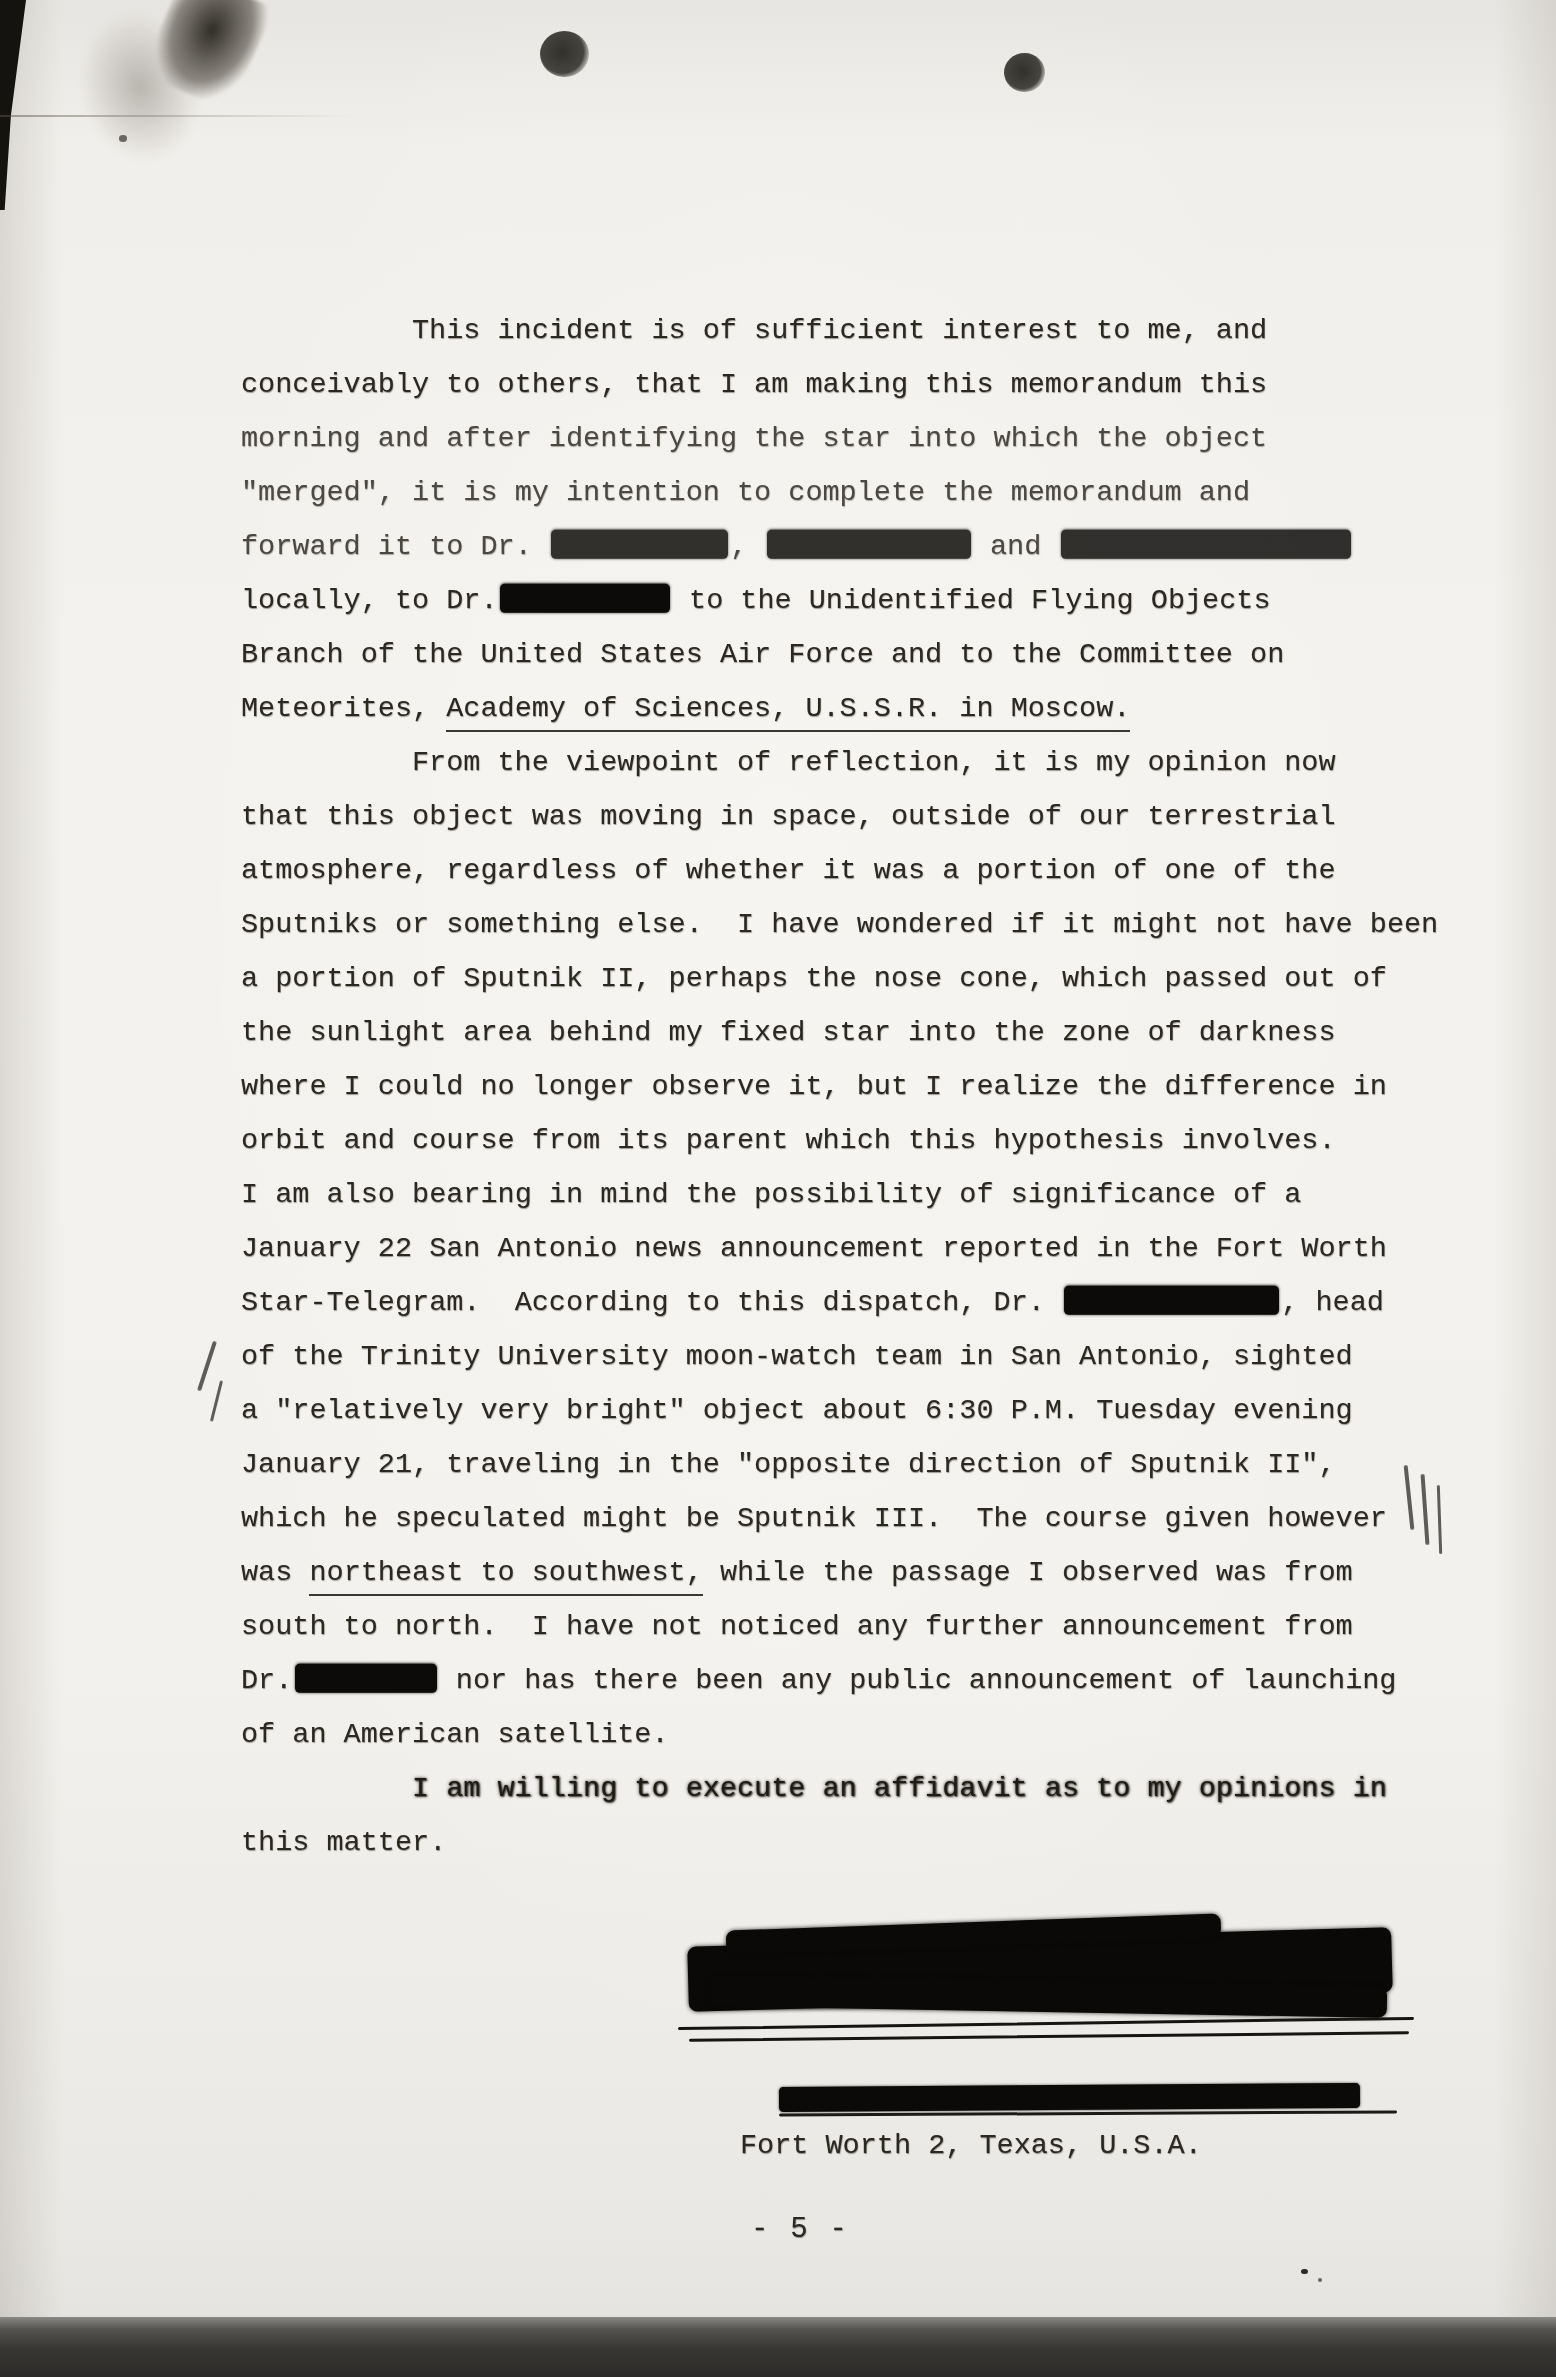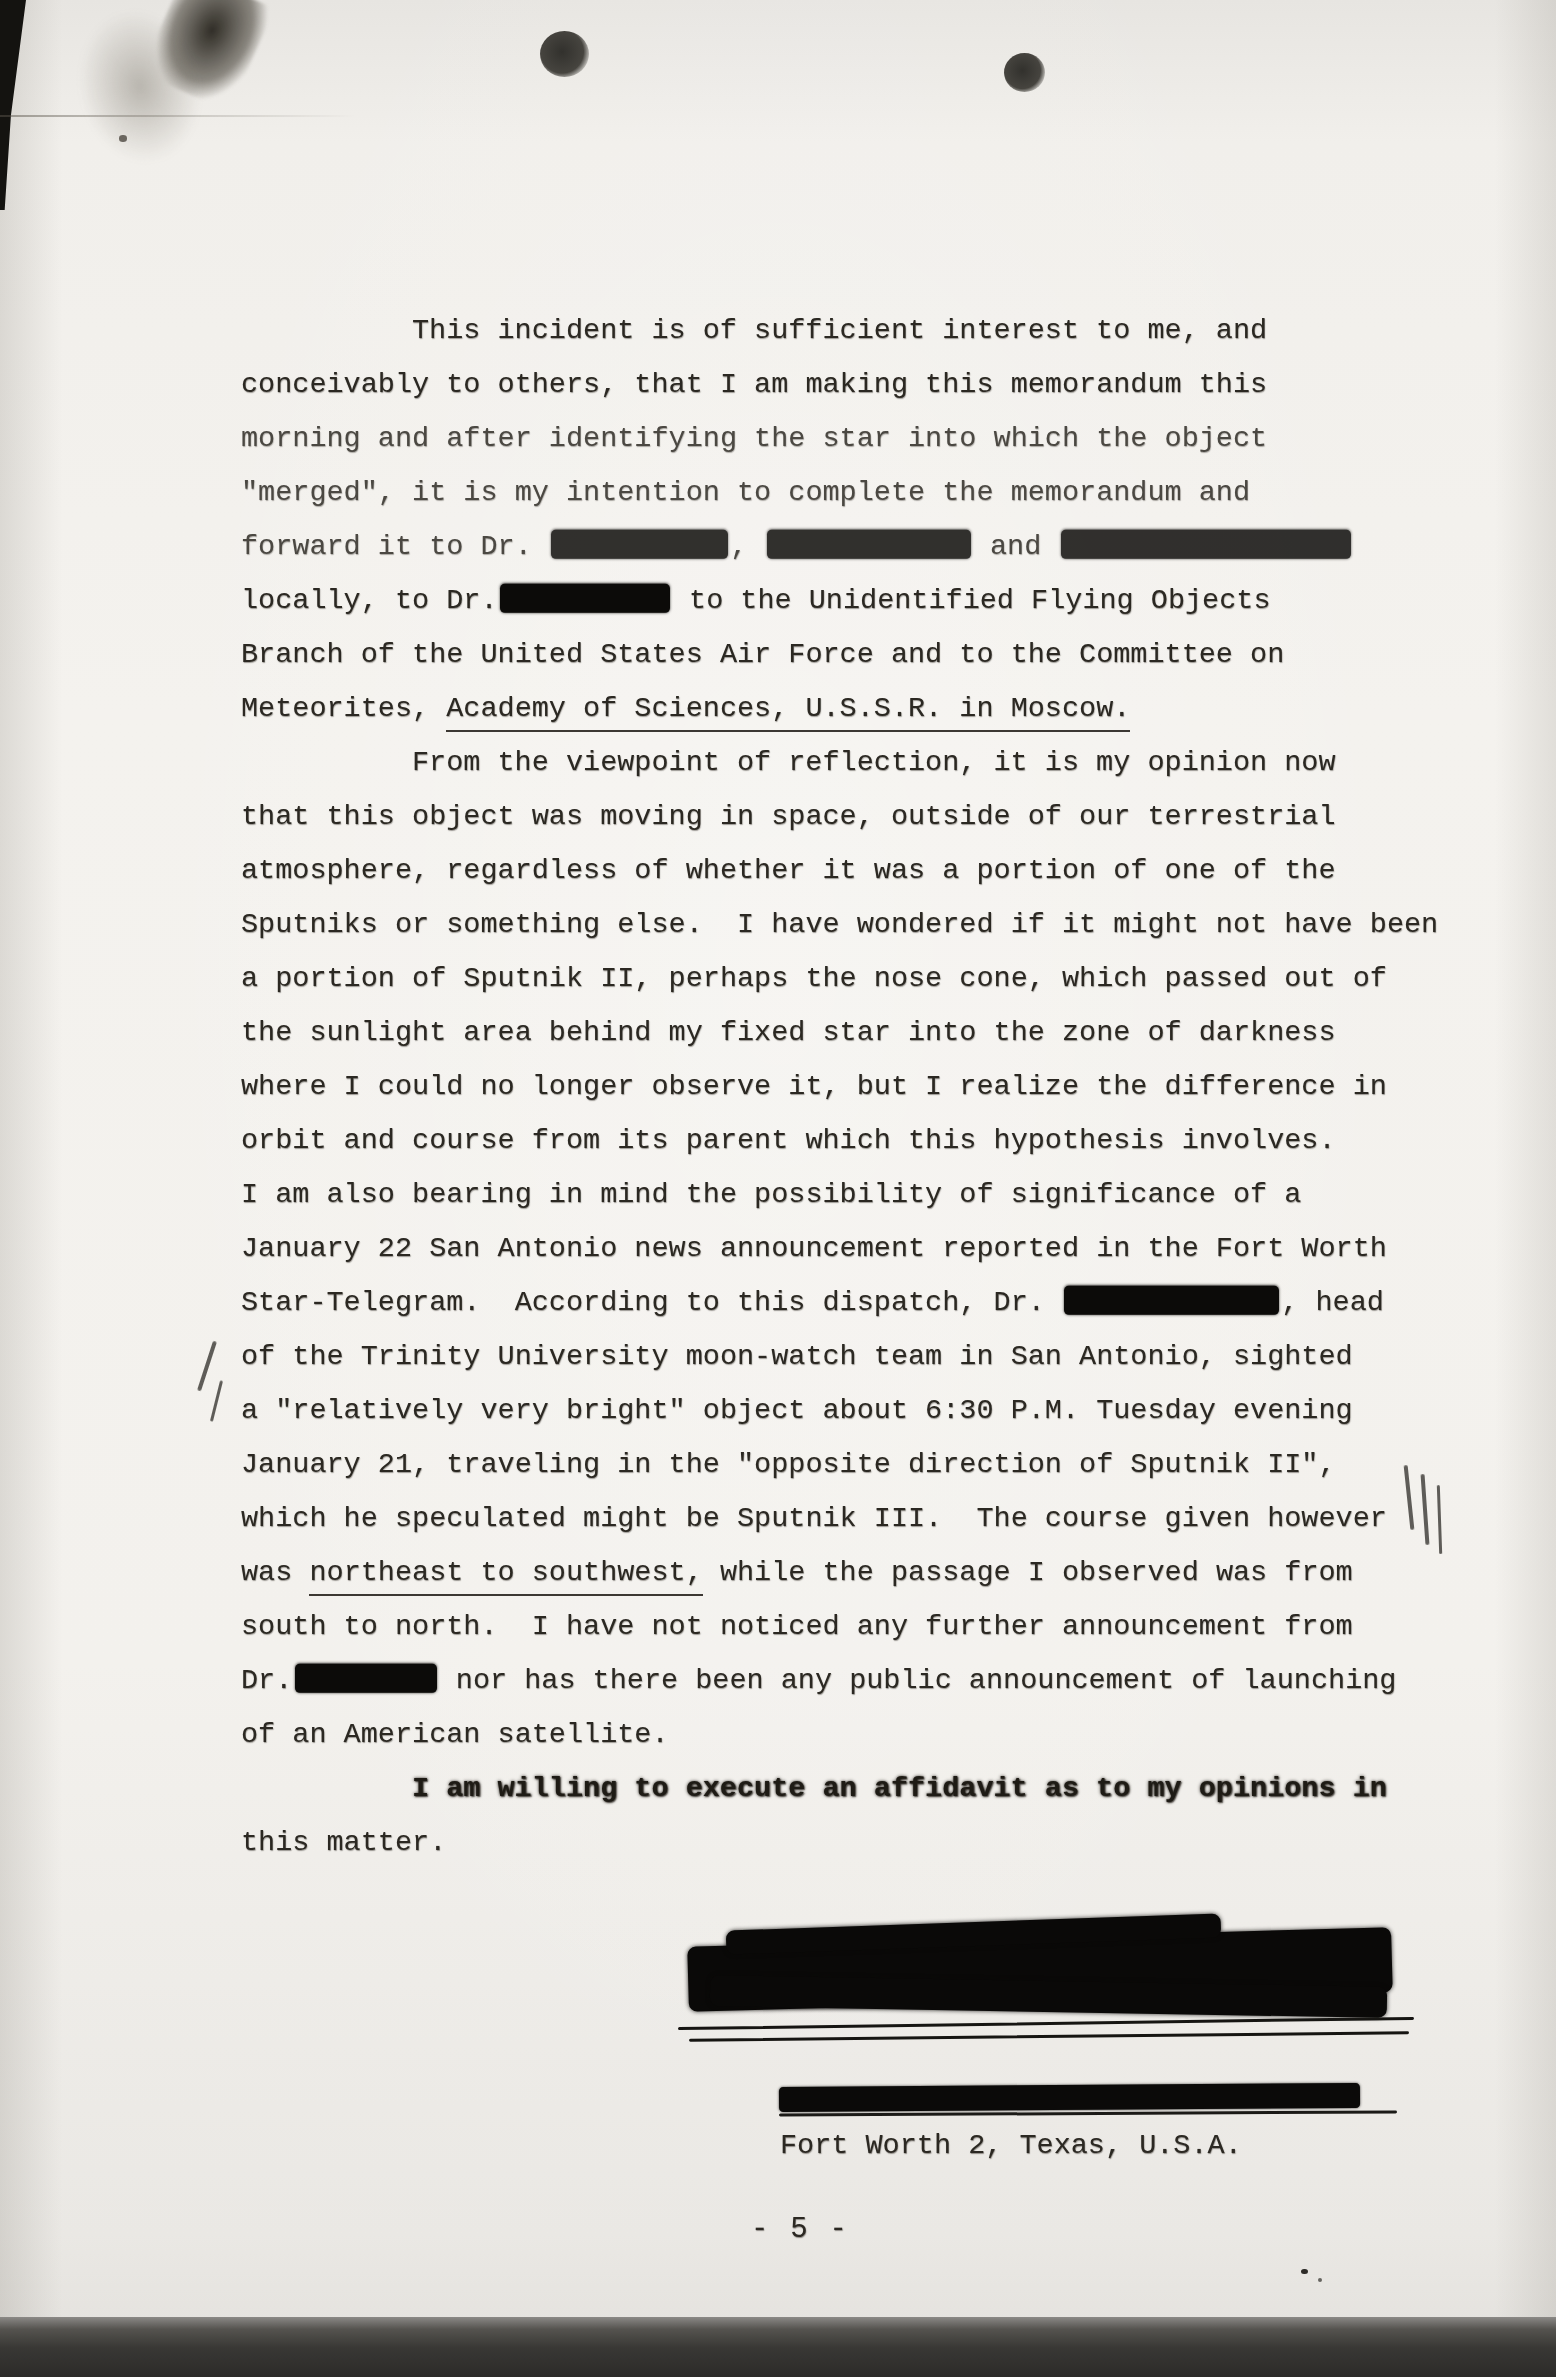--- a/index.html
+++ b/index.html
@@ -19,21 +19,21 @@
   }
   .doc{
     position:absolute;left:241px;top:304px;
     font-size:28.5px;line-height:54px;
     color:var(--ink,#2b2822);
     white-space:pre;
   }
   .line{height:54px;text-shadow:0.5px 0.5px 1.1px rgba(45,40,33,.45);}
   .indent{padding-left:171px;}
   .faint{opacity:.84;}
-  .smudged{font-weight:bold;color:#1e1b15;
+  .smudged{font-weight:normal;color:#1e1b15;
     text-shadow:0 0 3.2px rgba(30,26,20,.9),1.1px 1.1px 1.6px rgba(30,26,20,.7);}
   .underline{border-bottom:2.2px solid rgba(40,36,30,.9);padding-bottom:5px;}
   .redact{
     display:inline-block;height:29px;background:#0c0b09;border-radius:4.8px;
     vertical-align:middle;margin:0 2.2px;transform:translateY(-2.2px);
     box-shadow:0 0 2.7px rgba(12,11,9,.8);
   }
   .hole{position:absolute;border-radius:50%;filter:blur(0.5px);
     background:radial-gradient(circle at 45% 45%, #32312d 0%, #46443f 58%, rgba(70,68,63,0) 80%);}
   #hole-left{left:540px;top:31px;width:49px;height:46px;}
@@ -59,21 +59,21 @@
   #sig-s1{left:0;top:5.4px;width:704px;height:65px;transform:rotate(-1.6deg);}
   #sig-s2{left:21.5px;top:49px;width:677px;height:31px;transform:rotate(1deg);}
   #sig-s3{left:38px;top:-9.7px;width:495px;height:24px;transform:rotate(-2deg);}
   .sig-line{position:absolute;background:#161512;border-radius:1.6px;}
   #sig-l1{left:-9.7px;top:90px;width:736px;height:3.2px;transform:rotate(-.8deg);}
   #sig-l2{left:1.1px;top:103px;width:720px;height:2.7px;transform:rotate(-.6deg);}
   #addr-redact{position:absolute;left:779px;top:2085px;width:624px;height:38px;}
   #addr-bar{position:absolute;left:0;top:0;width:581px;height:25px;background:#0b0a09;border-radius:4.3px;
     transform:rotate(-.4deg);box-shadow:0 0 2.7px rgba(11,10,9,.8);}
   #addr-tail{position:absolute;left:0;top:27px;width:618px;height:2.7px;background:#1b1a17;border-radius:1.6px;transform:rotate(-.3deg);}
-  #city-line{position:absolute;left:780px;top:2119px;font-size:28.5px;line-height:54px;
+  #city-line{position:absolute;left:740px;top:2119px;font-size:28.5px;line-height:54px;
     color:var(--ink,#2b2822);text-shadow:0.5px 0.5px 1.1px rgba(45,40,33,.5);white-space:pre;text-align:right;}
   #page-number{position:absolute;left:0;top:2203px;width:1557px;text-align:center;
     font-size:29px;line-height:54px;color:var(--ink,#2b2822);
     text-shadow:0.5px 0.5px 1.1px rgba(45,40,33,.5);transform:translateX(21.5px);letter-spacing:2.2px;}
   #bottom-bar{position:absolute;left:0;top:2317px;width:1557px;height:61px;
     background:linear-gradient(180deg,#8b8986 0%,#55534f 20%,#393835 50%,#2b2a28 100%);}
   .speck{position:absolute;border-radius:50%;background:#2e2c28;}
   #speck-br1{left:1301px;top:2269px;width:6.5px;height:5.4px;}
   #speck-br2{left:1318px;top:2278px;width:4.3px;height:4.3px;opacity:.7;}
 </style>

